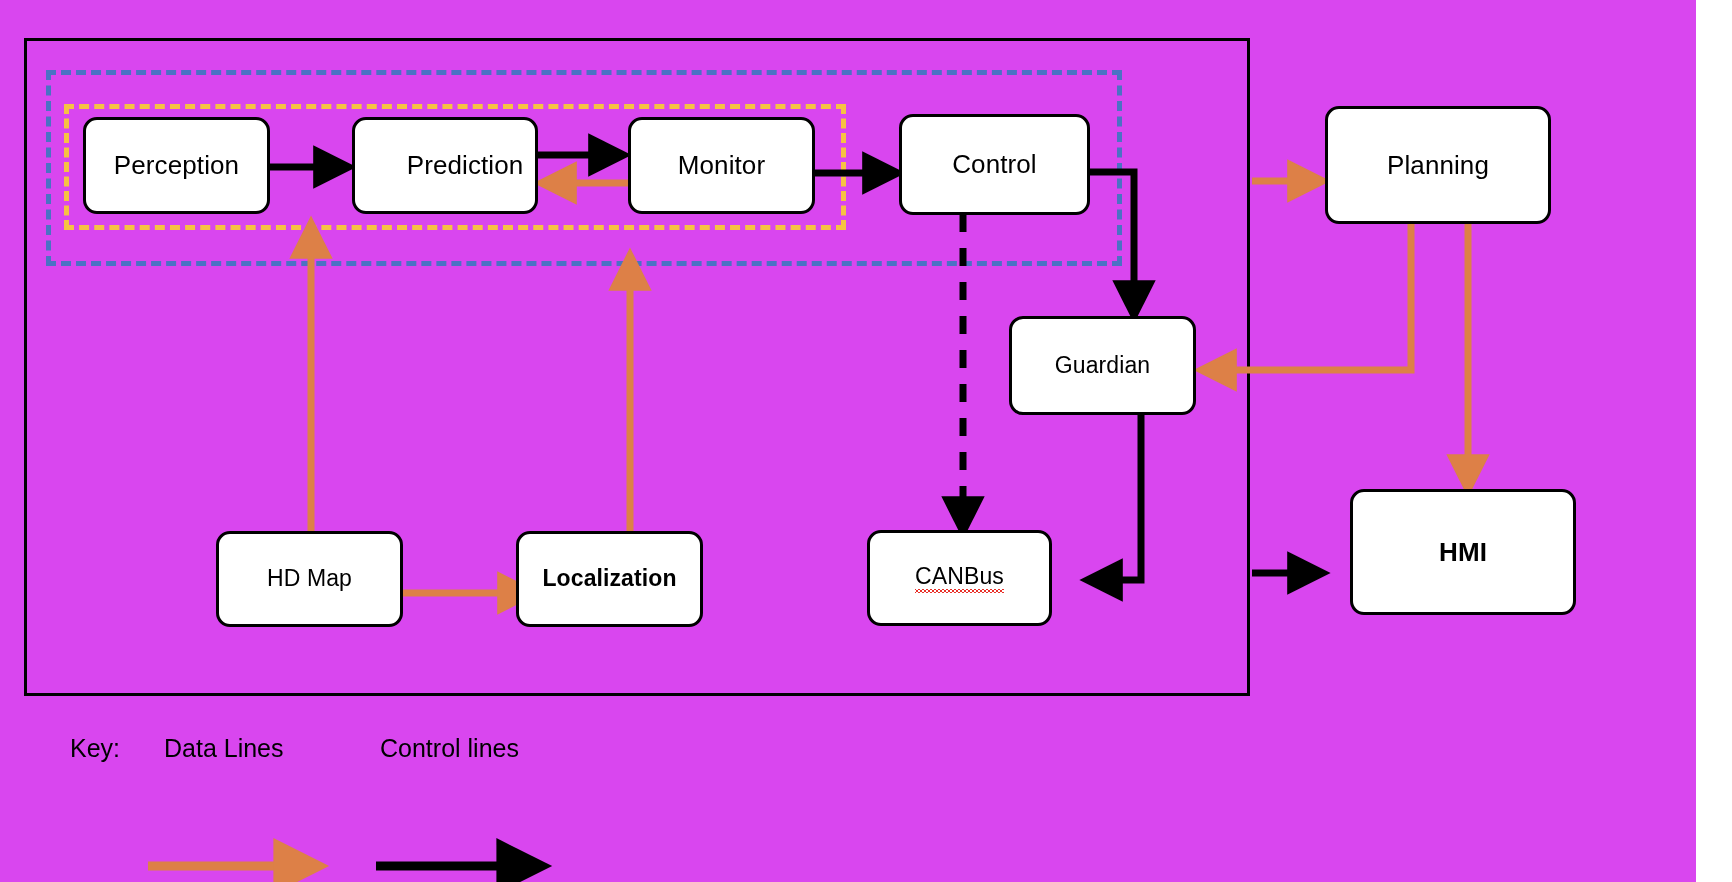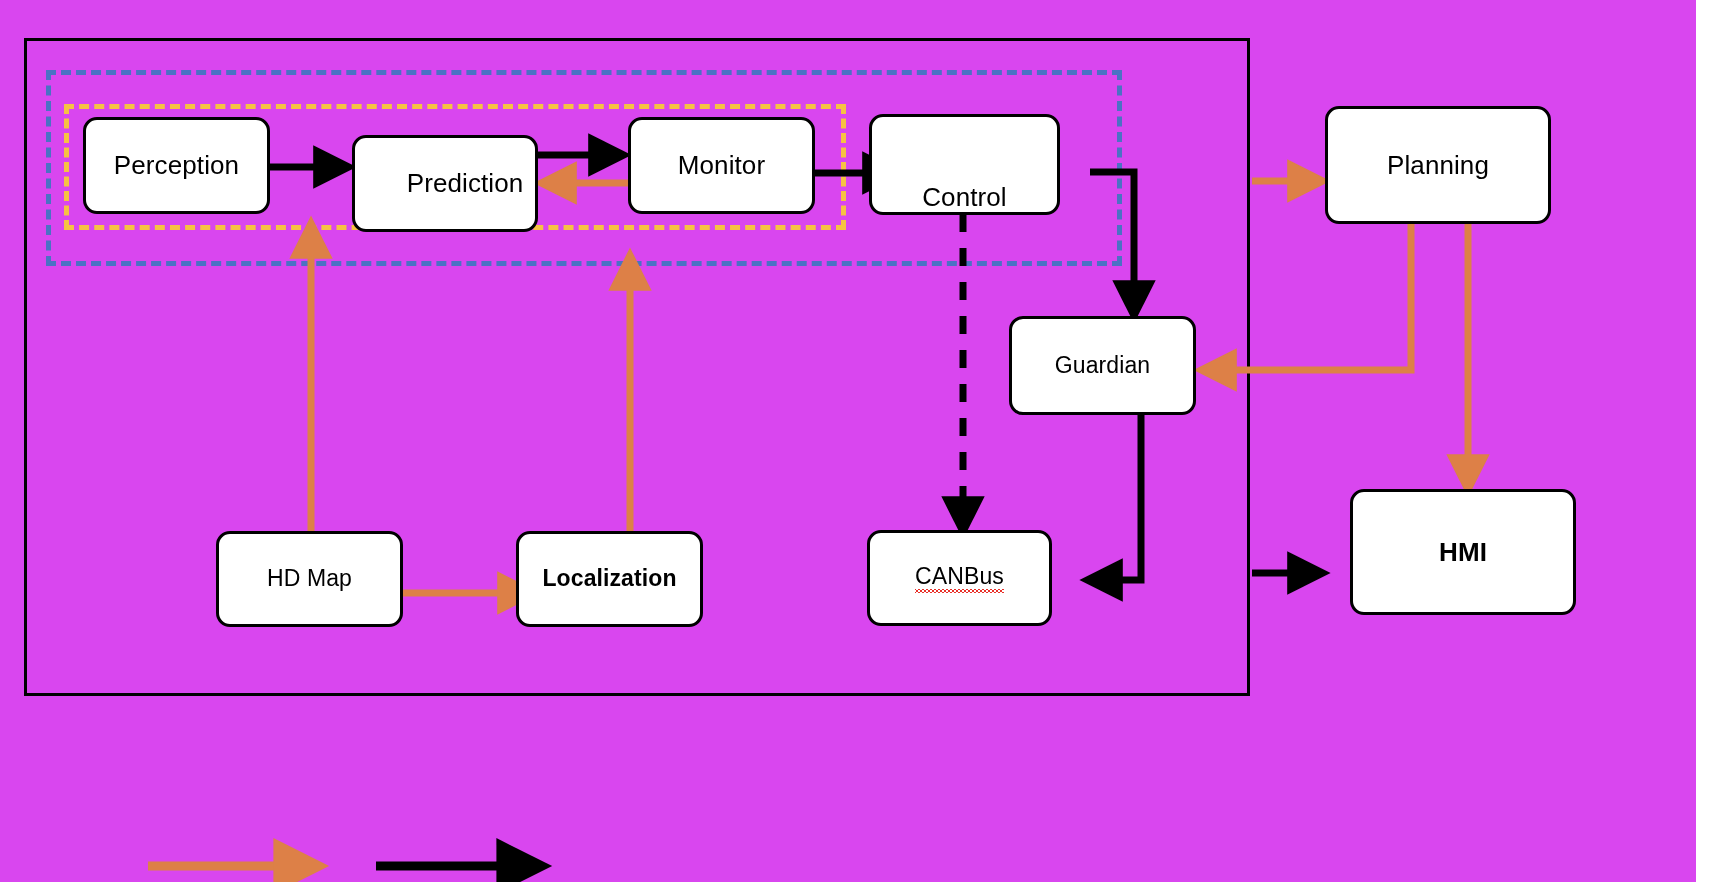--- a/index.html
+++ b/index.html
@@ -172,29 +172,29 @@
     <line x1="1252" y1="573" x2="1318" y2="573" stroke="#000000" stroke-width="7" marker-end="url(#ah-black)"></line>
 
     <line x1="148" y1="866" x2="313" y2="866" stroke="#dd8047" stroke-width="9" marker-end="url(#ah-orange)"></line>
     <line x1="376" y1="866" x2="536" y2="866" stroke="#000000" stroke-width="9" marker-end="url(#ah-black)"></line>
   </svg>
 
   <div class="node" style="left:83px; top:117px; width:187px; height:97px;">
     <span class="label">Perception</span>
   </div>
 
-  <div class="node" style="left:352px; top:135px; width:186px; height:97px;padding-left:40px;">
+  <div class="node" style="left:352px; top:117px; width:186px; height:97px;padding-left:40px;">
     <span class="label">Prediction</span>
   </div>
 
   <div class="node" style="left:628px; top:117px; width:187px; height:97px;">
     <span class="label">Monitor</span>
   </div>
 
-  <div class="node" style="left:869px; top:114px; width:191px; height:101px;align-items:flex-end;">
+  <div class="node" style="left:899px; top:114px; width:191px; height:101px;">
     <span class="label">Control</span>
   </div>
 
   <div class="node small-text" style="left:216px; top:531px; width:187px; height:96px;">
     <span class="label">HD Map</span>
   </div>
 
   <div class="node small-text" style="left:516px; top:531px; width:187px; height:96px;font-weight:bold;">
     <span class="label">Localization</span>
   </div>
@@ -208,14 +208,19 @@
   </div>
 
   <div class="node" style="left:1325px; top:106px; width:226px; height:118px;">
     <span class="label">Planning</span>
   </div>
 
   <div class="node" style="left:1350px; top:489px; width:226px; height:126px;font-weight:bold;">
     <span class="label">HMI</span>
   </div>
 
+  <div class="legend">
+    <span class="legend-key">Key:</span>
+    <span class="legend-data-label">Data Lines</span>
+    <span class="legend-control-label">Control lines</span>
+  </div>
 
 </div>
 
 </body></html>

